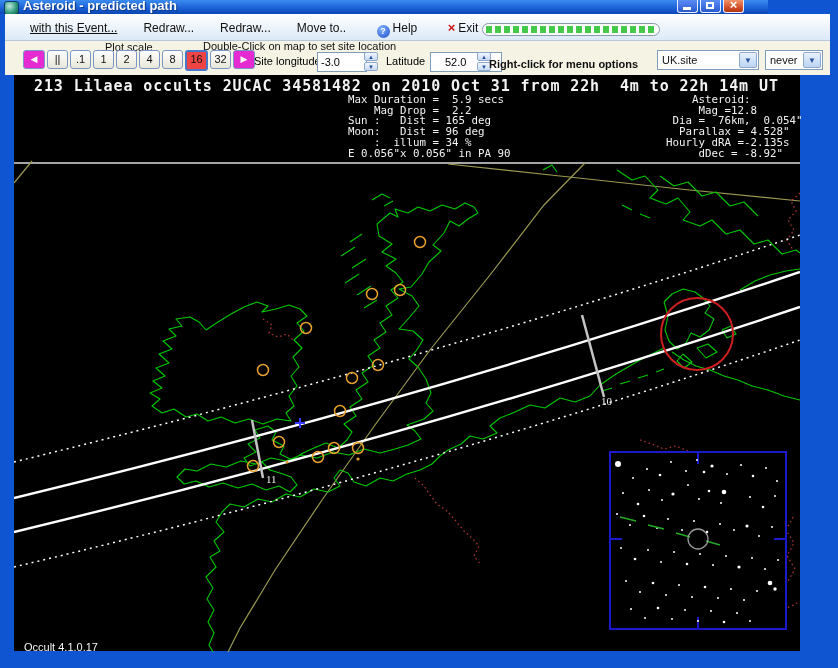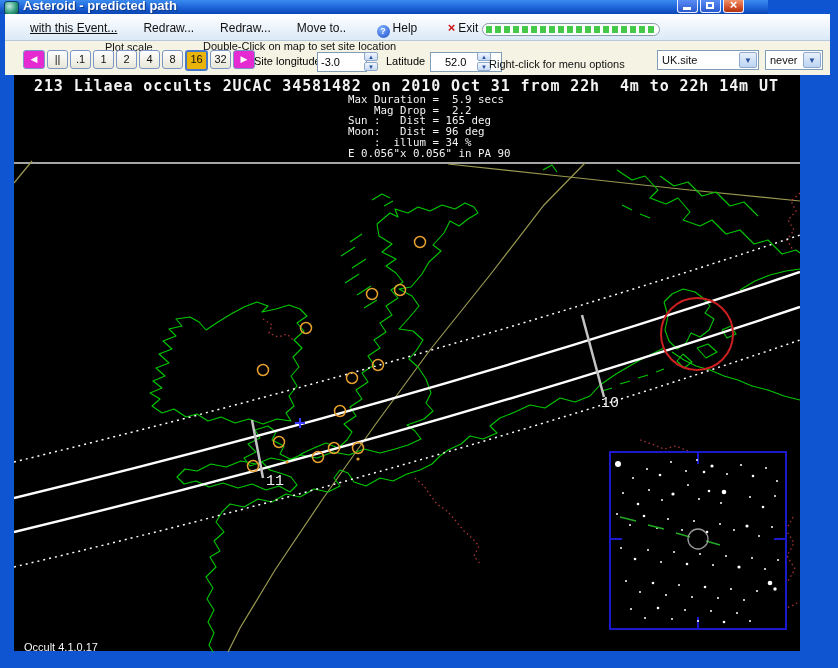--- a/index.html
+++ b/index.html
@@ -35,46 +35,46 @@
     background:repeating-linear-gradient(90deg,#44c948 0px,#44c948 6px,#ffffff 6px,#ffffff 9px);}
   
   #toolbar{position:absolute;left:5px;top:41px;width:825px;height:34px;background:#f4f3e4;font-size:11px;}
   #plot-scale-label{position:absolute;left:100px;top:0px;color:#111;}
   #dblclick-hint{position:absolute;left:198px;top:-1px;color:#111;}
   #scale-buttons{position:absolute;left:18px;top:9px;height:21px;}
   .sbtn{display:inline-block;min-width:13px;height:17px;margin-right:2px;padding:0 3px;text-align:center;
     background:linear-gradient(180deg,#ffffff,#e8e6d8);border:1px solid #7a96c8;border-radius:3px;
     font-size:11px;line-height:17px;color:#111;vertical-align:top;cursor:default;}
   .sbtn.arrow{background:#e42ad0;color:#fff;font-size:9px;min-width:14px;}
-  .sbtn.active{background:#eab308;border:2px solid #4a78c8;line-height:15px;}
+  .sbtn.active{background:#ef4444;border:2px solid #4a78c8;line-height:15px;}
   #site-lon-label{position:absolute;left:249px;top:14px;}
   #site-lon-input{position:absolute;left:312px;top:11px;width:42px;height:16px;border:1px solid #7f9db9;
     font-size:11px;font-family:"Liberation Sans",sans-serif;padding:1px 3px;}
   #lat-label{position:absolute;left:381px;top:14px;}
   #lat-input{position:absolute;left:425px;top:11px;width:42px;height:16px;border:1px solid #7f9db9;
     font-size:11px;font-family:"Liberation Sans",sans-serif;padding:1px 14px;}
   .spinner{position:absolute;top:11px;width:14px;height:20px;}
   .spinner div{height:9px;margin-bottom:1px;background:linear-gradient(180deg,#f2f7ff,#c8daf4);
     border:1px solid #90a8cc;border-radius:2px;font-size:6px;line-height:8px;text-align:center;color:#2a50a0;box-sizing:border-box;}
   #spin-lon{left:359px;} #spin-lat{left:472px;}
-  #rightclick-hint{position:absolute;left:484px;top:17px;font-weight:normal;color:#111;}
+  #rightclick-hint{position:absolute;left:484px;top:17px;font-weight:bold;color:#111;}
   .combo{position:absolute;top:9px;height:20px;background:#fff;border:1px solid #7f9db9;box-sizing:border-box;}
   .combo .val{position:absolute;left:4px;top:3px;font-size:11px;color:#111;white-space:nowrap;}
   .combo .drop{position:absolute;right:1px;top:1px;bottom:1px;width:16px;
     background:linear-gradient(180deg,#e8f1fc,#bcd4f2);border:1px solid #90a8cc;border-radius:2px;
     color:#2a50a0;font-size:8px;text-align:center;line-height:16px;}
   #combo-site{left:652px;width:102px;} #combo-never{left:760px;width:58px;}
   
   #map{position:absolute;left:14px;top:75px;width:786px;height:576px;background:#000;}
   #map svg{position:absolute;left:0;top:0;}
   .evt{position:absolute;color:#f2f2f2;font-family:"DejaVu Sans Mono",monospace;white-space:pre;margin:0;}
   #evt-headline{left:20px;top:2px;font-size:15px;font-weight:bold;letter-spacing:0.9px;}
   .evt-block{font-size:10.8px;line-height:10.7px;top:20px;}
   #evt-star{left:18px;} #evt-circ{left:334px;} #evt-ast{left:652px;}
-  .map-label{position:absolute;color:#f0f0f0;font-family:Liberation Mono, monospace;font-size:15px;}
+  .map-label{position:absolute;color:#f0f0f0;font-family:Liberation Serif, serif;font-size:11px;}
   #version{position:absolute;left:10px;top:566px;color:#f5f5f5;font-size:11px;}
 </style>
 </head>
 <body>
 
 <div id="win">
 
   <div id="titlebar">
     <div id="title-icon"></div>
     <div id="title-text">Asteroid - predicted path</div>
@@ -257,18 +257,24 @@
         <line x1="706" y1="541" x2="720" y2="545" stroke="#22aa22" stroke-width="1.5"></line>
         <circle cx="698" cy="539" r="10" stroke="#9a9a9a" fill="none" stroke-width="1.3"></circle>
       </svg>
     <pre class="evt" id="evt-headline">213 Lilaea occults 2UCAC 34581482 on 2010 Oct 31 from 22h  4m to 22h 14m UT</pre>
     <pre class="evt evt-block" id="evt-circ">Max Duration =  5.9 secs
     Mag Drop =  2.2
 Sun :   Dist = 165 deg
 Moon:   Dist = 96 deg
     :  illum = 34 %
 E 0.056"x 0.056" in PA 90</pre>
+    <pre class="evt evt-block" id="evt-ast">    Asteroid:
+     Mag =12.8
+ Dia =  76km,  0.054"
+  Parallax = 4.528"
+Hourly dRA =-2.135s
+     dDec = -8.92"</pre>
     <div class="map-label" style="left:587px;top:320px">10</div>
     <div class="map-label" style="left:252px;top:398px">11</div>
     <div id="version">Occult 4.1.0.17</div>
   </div>
 
 </div>
 
 </body></html>

